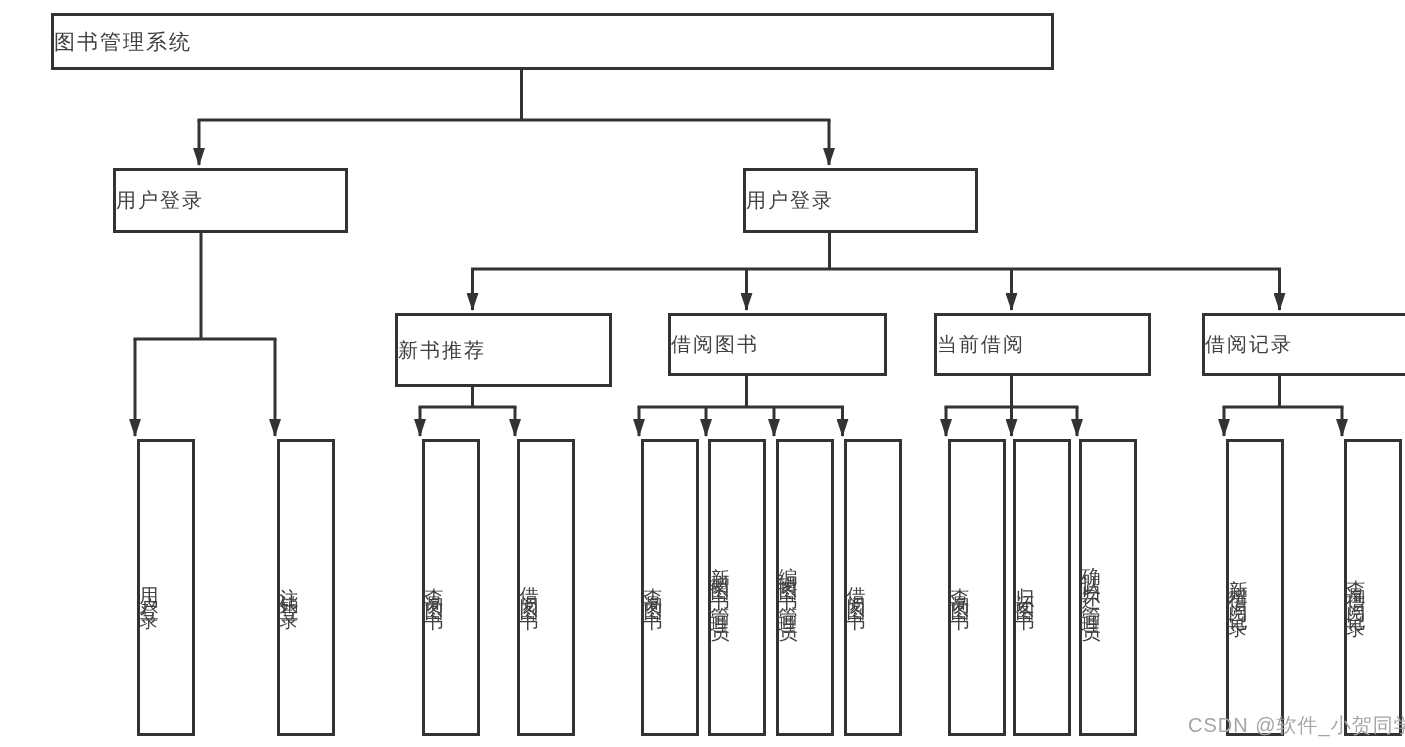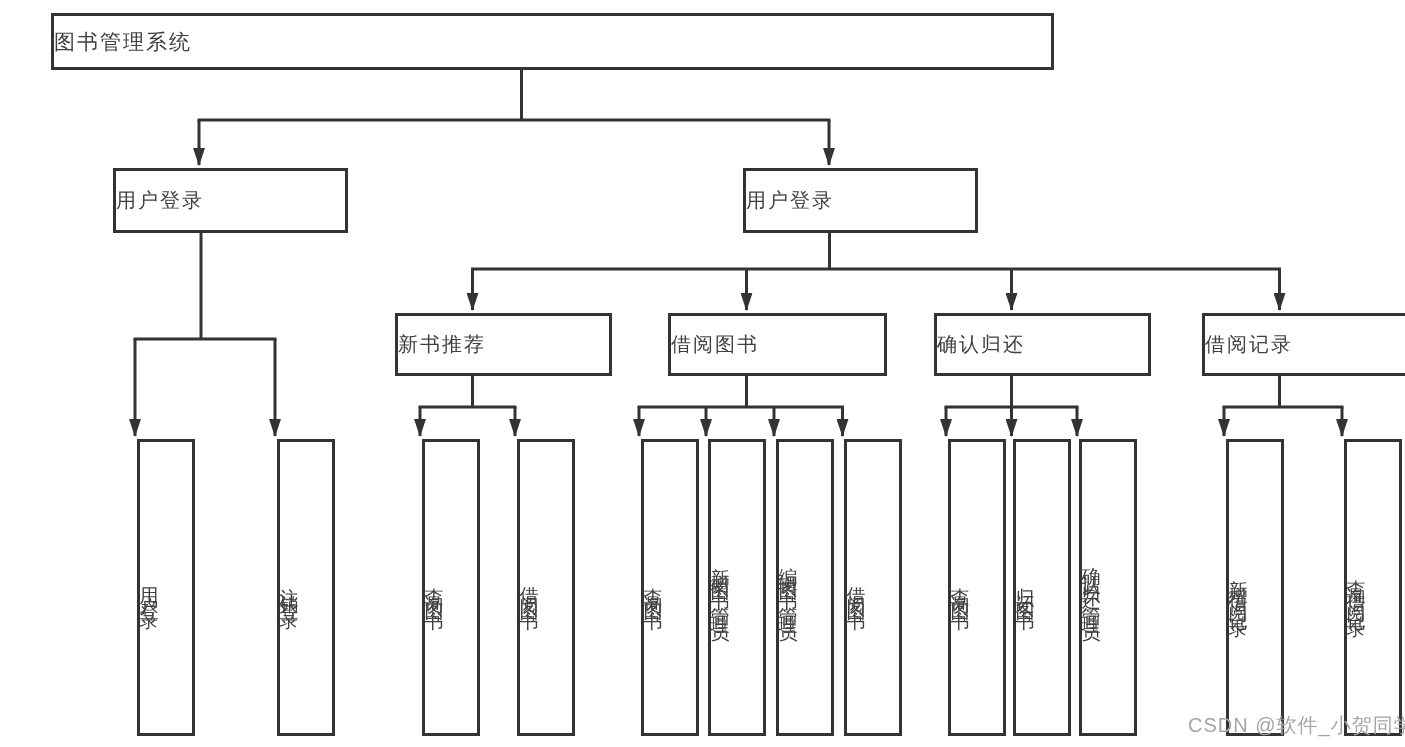--- a/index.html
+++ b/index.html
@@ -133,28 +133,28 @@
     <span>图书管理系统</span>
   </div>
 
   <div class="node h" style="left:82px;top:168px;width:235px;height:65px">
     <span>用户登录</span>
   </div>
   <div class="node h" style="left:712px;top:168px;width:235px;height:65px">
     <span>用户登录</span>
   </div>
 
-  <div class="node h" style="left:364px;top:313px;width:217px;height:63px">
+  <div class="node h" style="left:364px;top:313px;width:217px;height:74px">
     <span>新书推荐</span>
   </div>
   <div class="node h" style="left:637px;top:313px;width:219px;height:63px">
     <span>借阅图书</span>
   </div>
   <div class="node h" style="left:903px;top:313px;width:217px;height:63px">
-    <span>确认归还</span>
+    <span>当前借阅</span>
   </div>
   <div class="node h" style="left:1171px;top:313px;width:217px;height:63px">
     <span>借阅记录</span>
   </div>
 
   <div class="node v" style="left:106px;top:439px;width:58px;height:297px">
     <span>用户登录</span>
   </div>
   <div class="node v" style="left:246px;top:439px;width:58px;height:297px">
     <span>注销登录</span>

